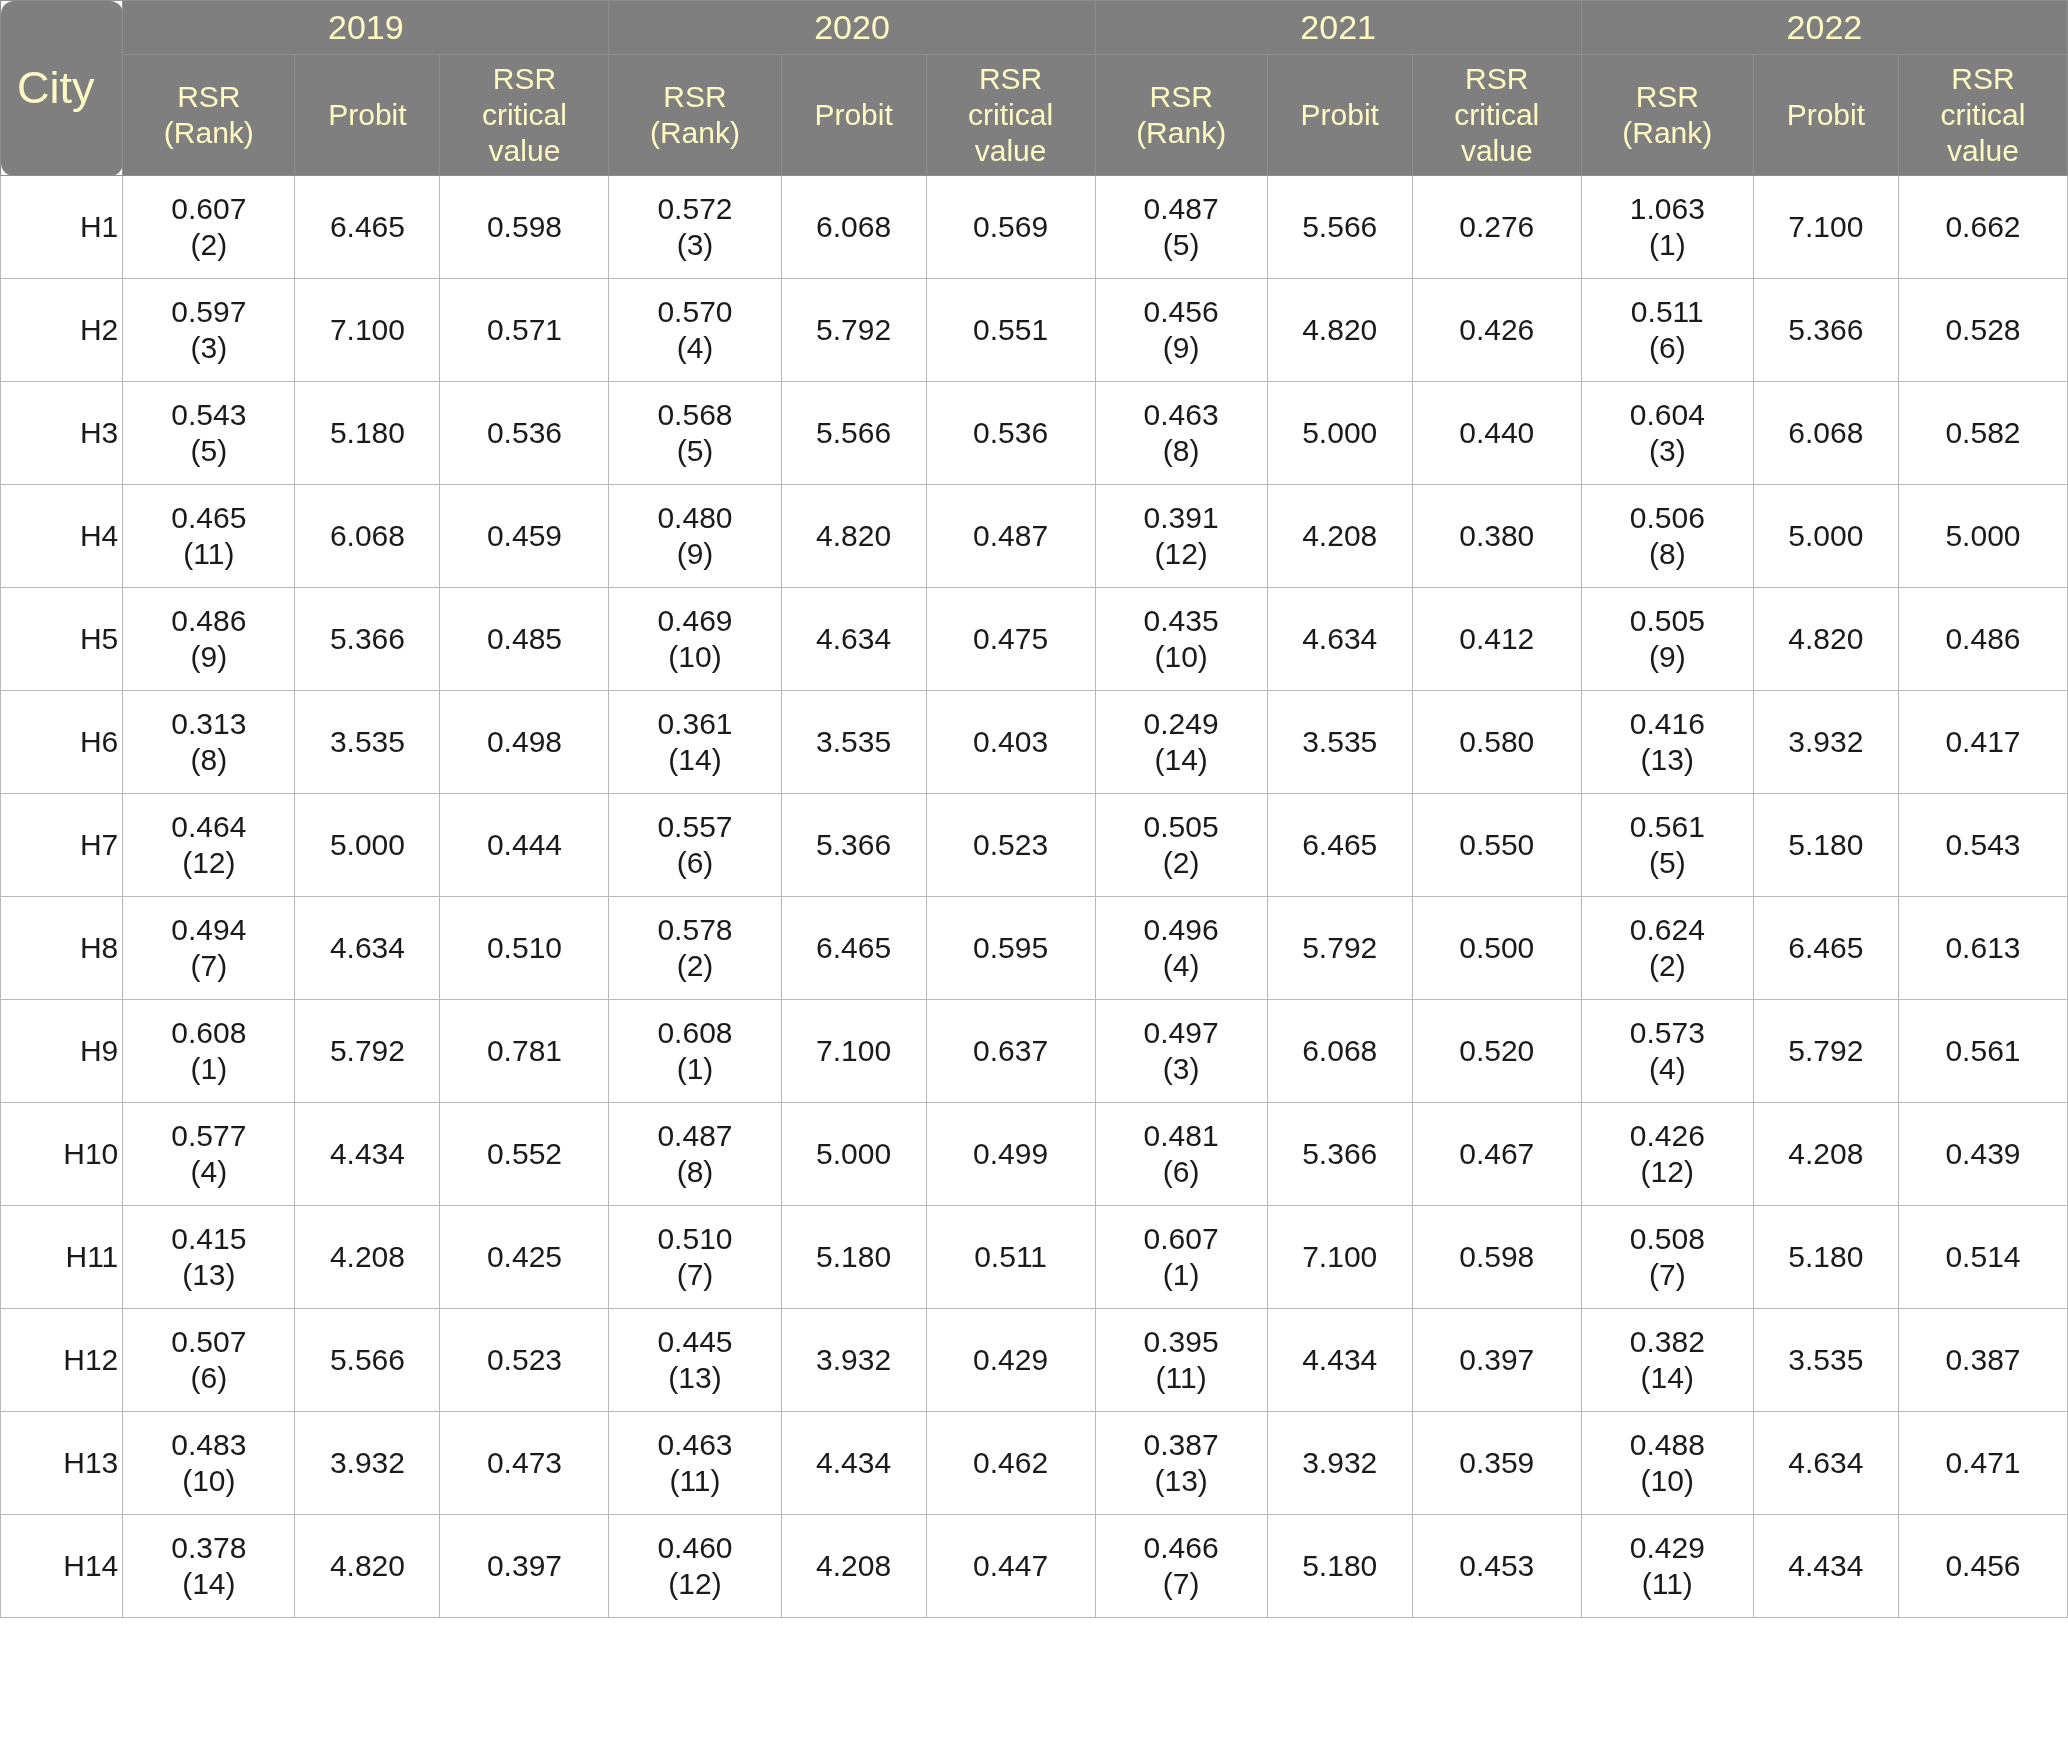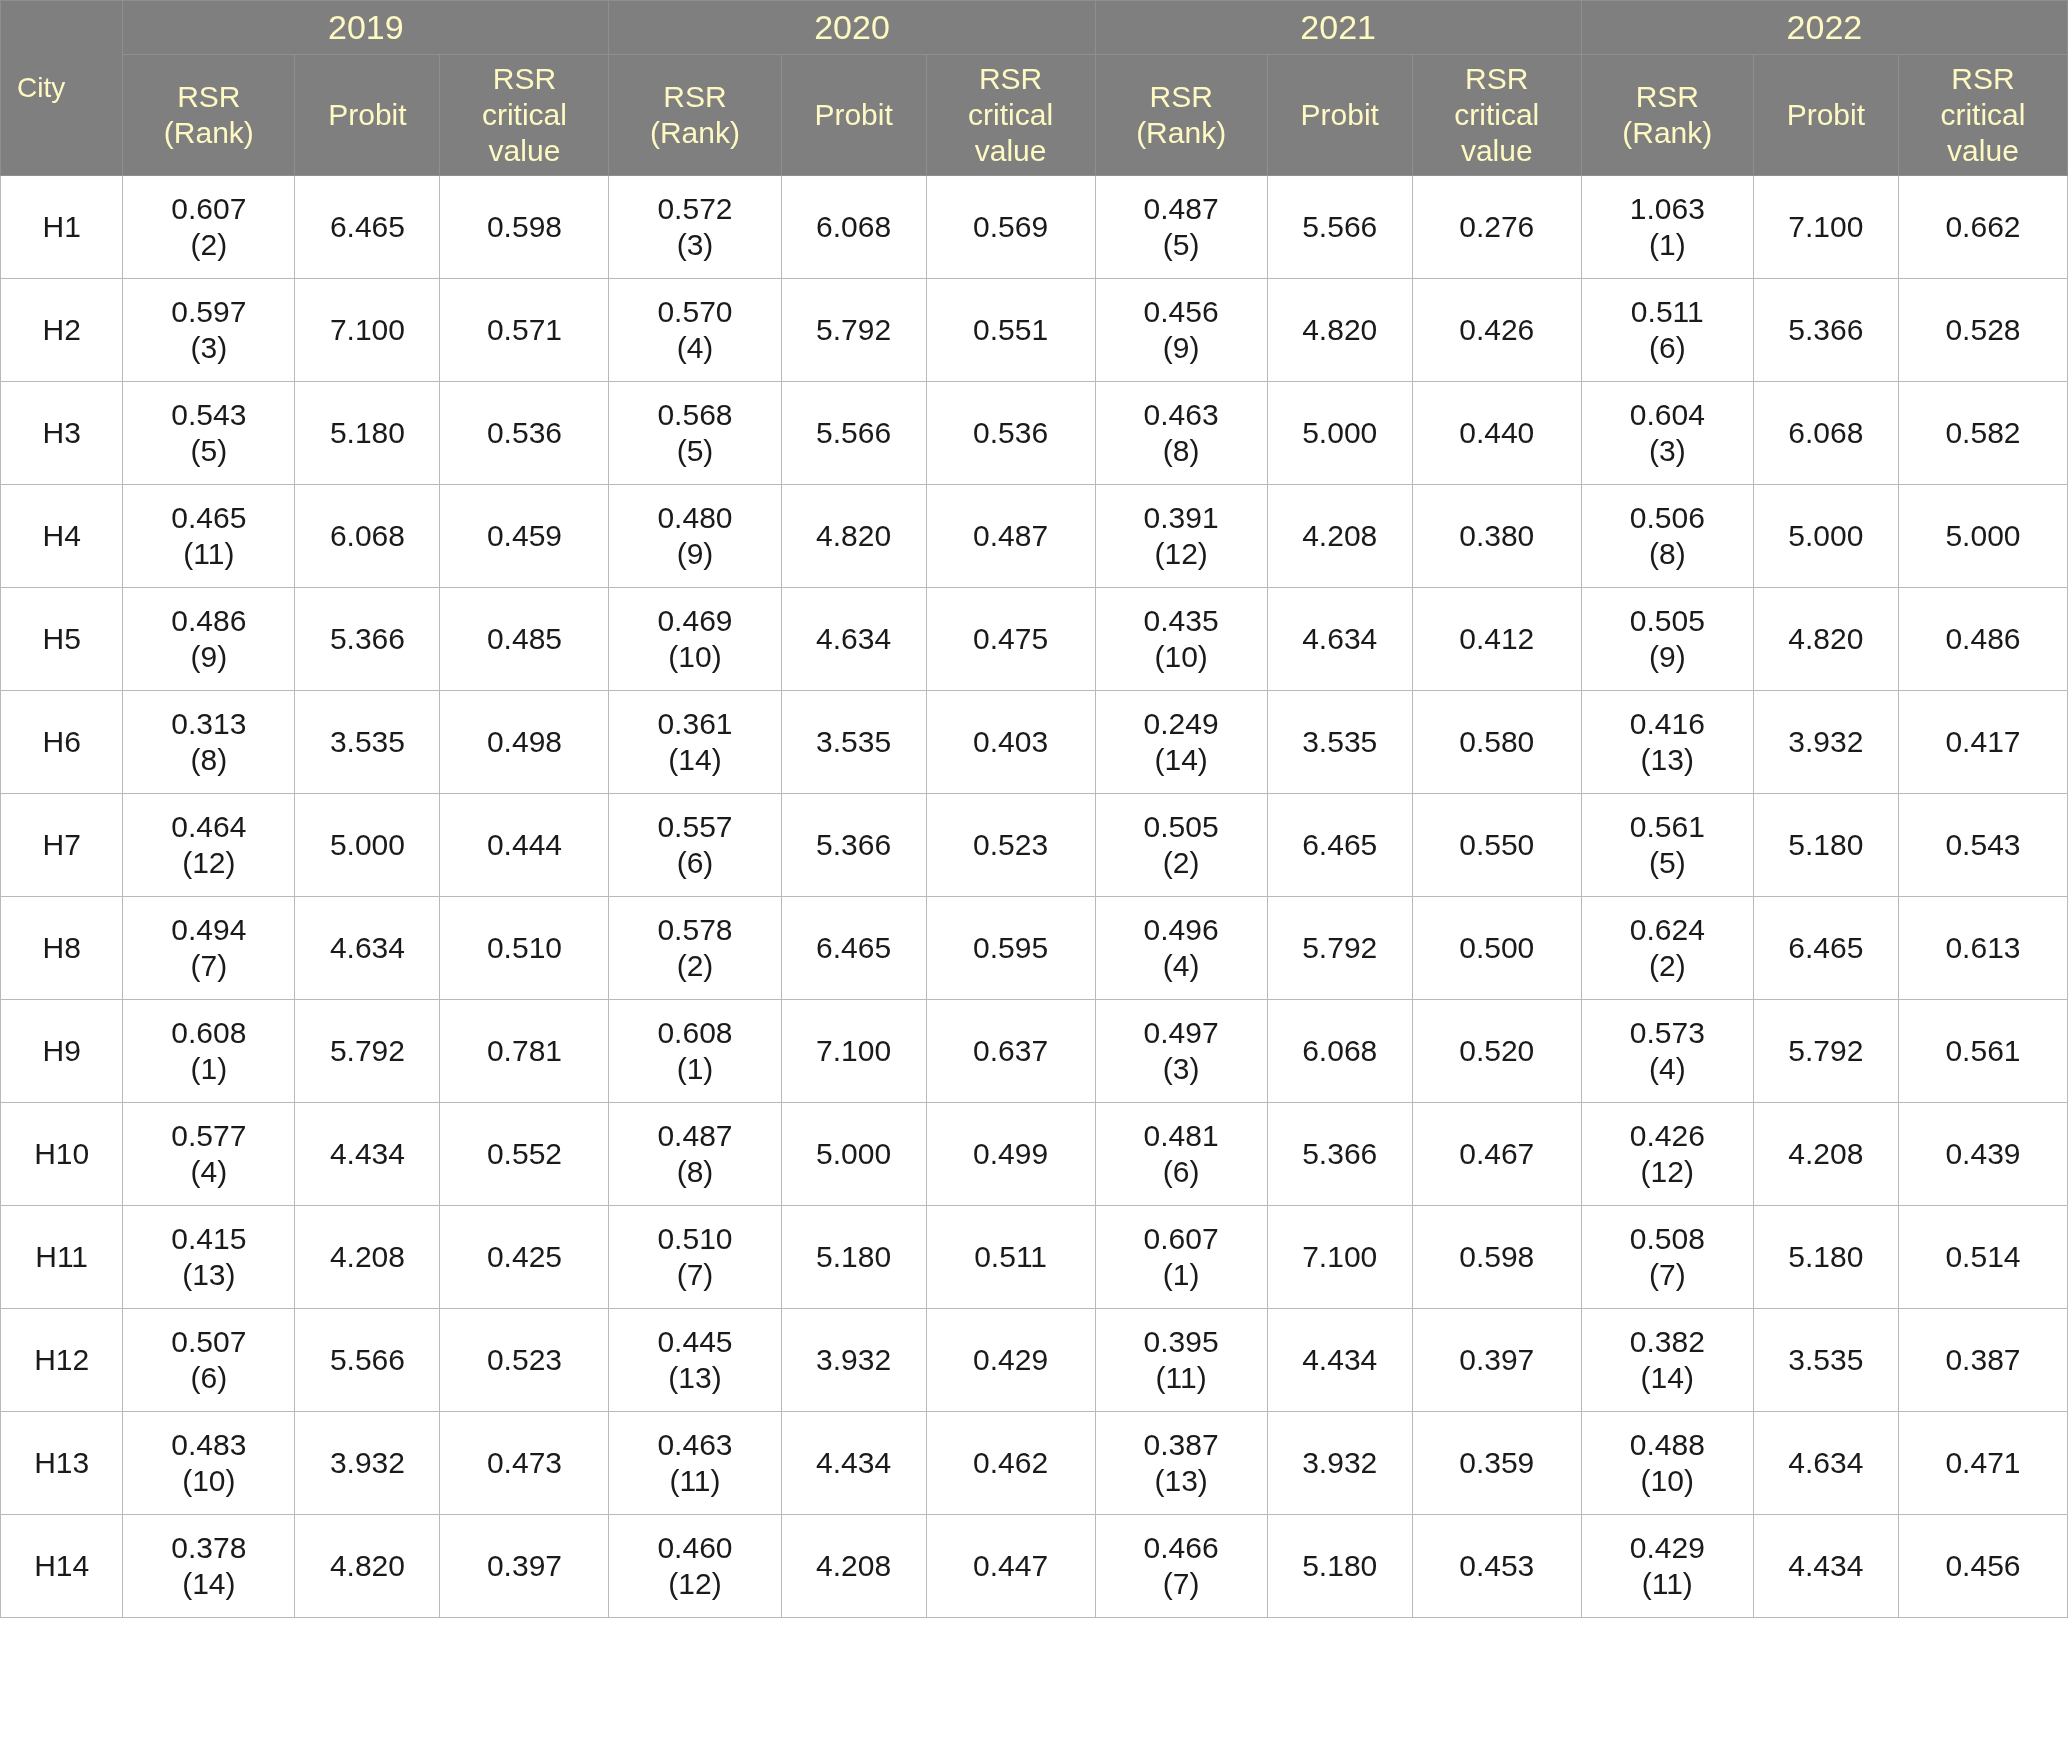--- a/index.html
+++ b/index.html
@@ -32,33 +32,34 @@
   }
   table.rsr thead th {
     background: #7f7f7f;
     color: #fef9c3;
     border: 1px solid #8f8f8f;
     font-weight: normal;
   }
   table.rsr thead th.city-head {
     text-align: left;
     padding-left: 16px;
-    font-size: 28px;
+    font-size: 45px;
+    border-radius: 13px;
   }
   table.rsr thead th.year-head {
     font-size: 34px;
     font-weight: normal;
   }
   table.rsr thead th.sub-head {
     font-size: 30px;
     font-weight: normal;
     line-height: 1.2;
   }
   table.rsr tbody td.city-cell {
-    text-align: center;
+    text-align: right;
     font-size: 30px;
   }
   table.rsr tbody tr {
     height: 103px;
   }
   .rank-line {
     display: block;
   }
   col.c-city { width: 118px; }
   col.c-rsr  { width: 166px; }

